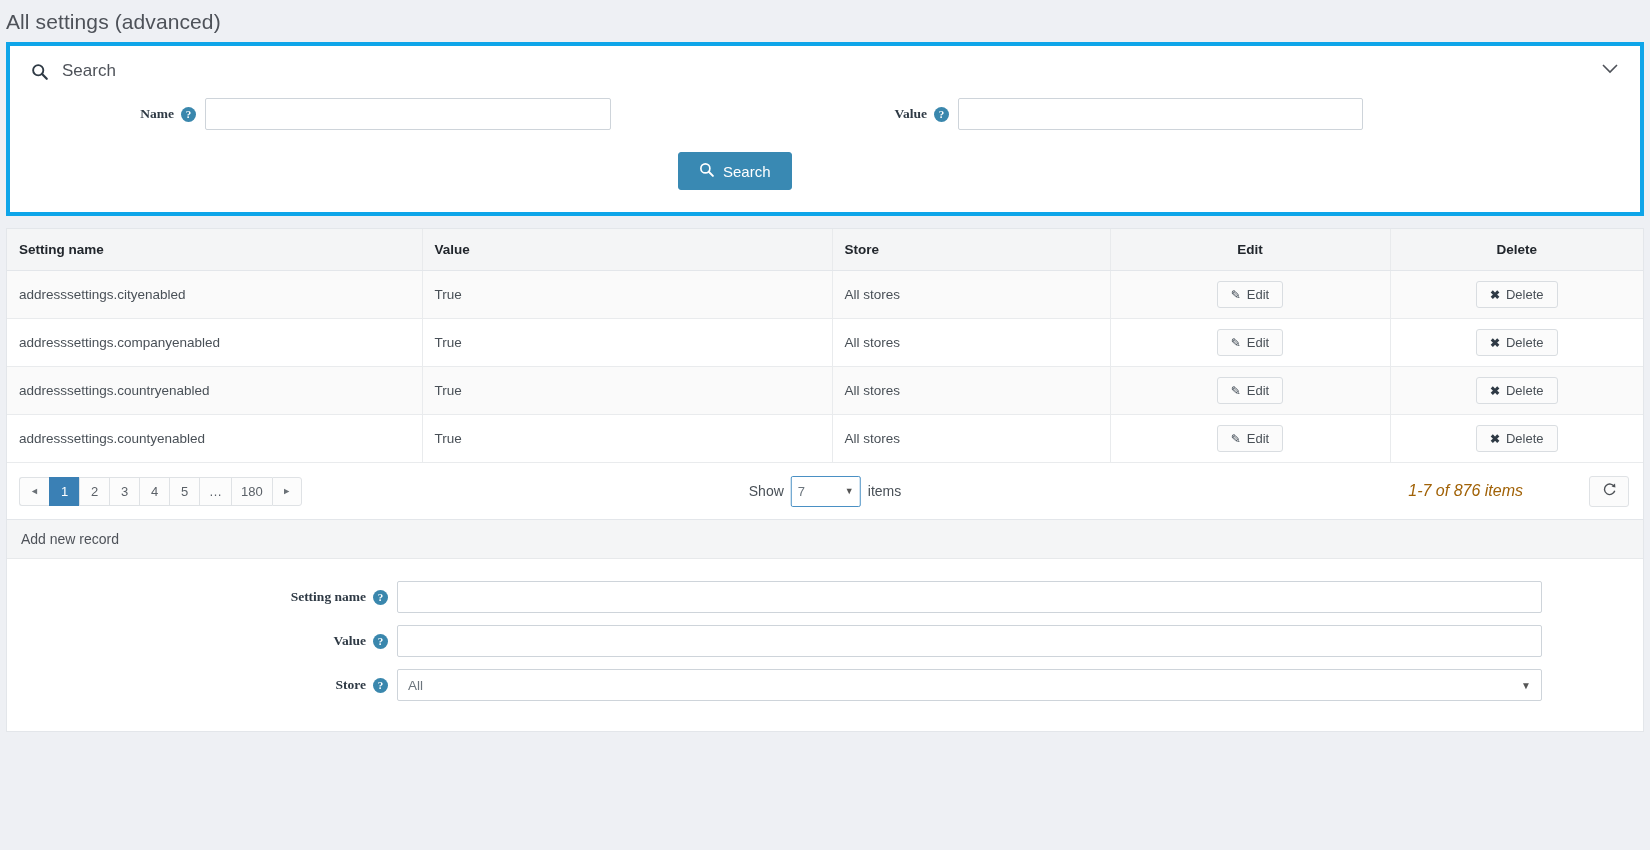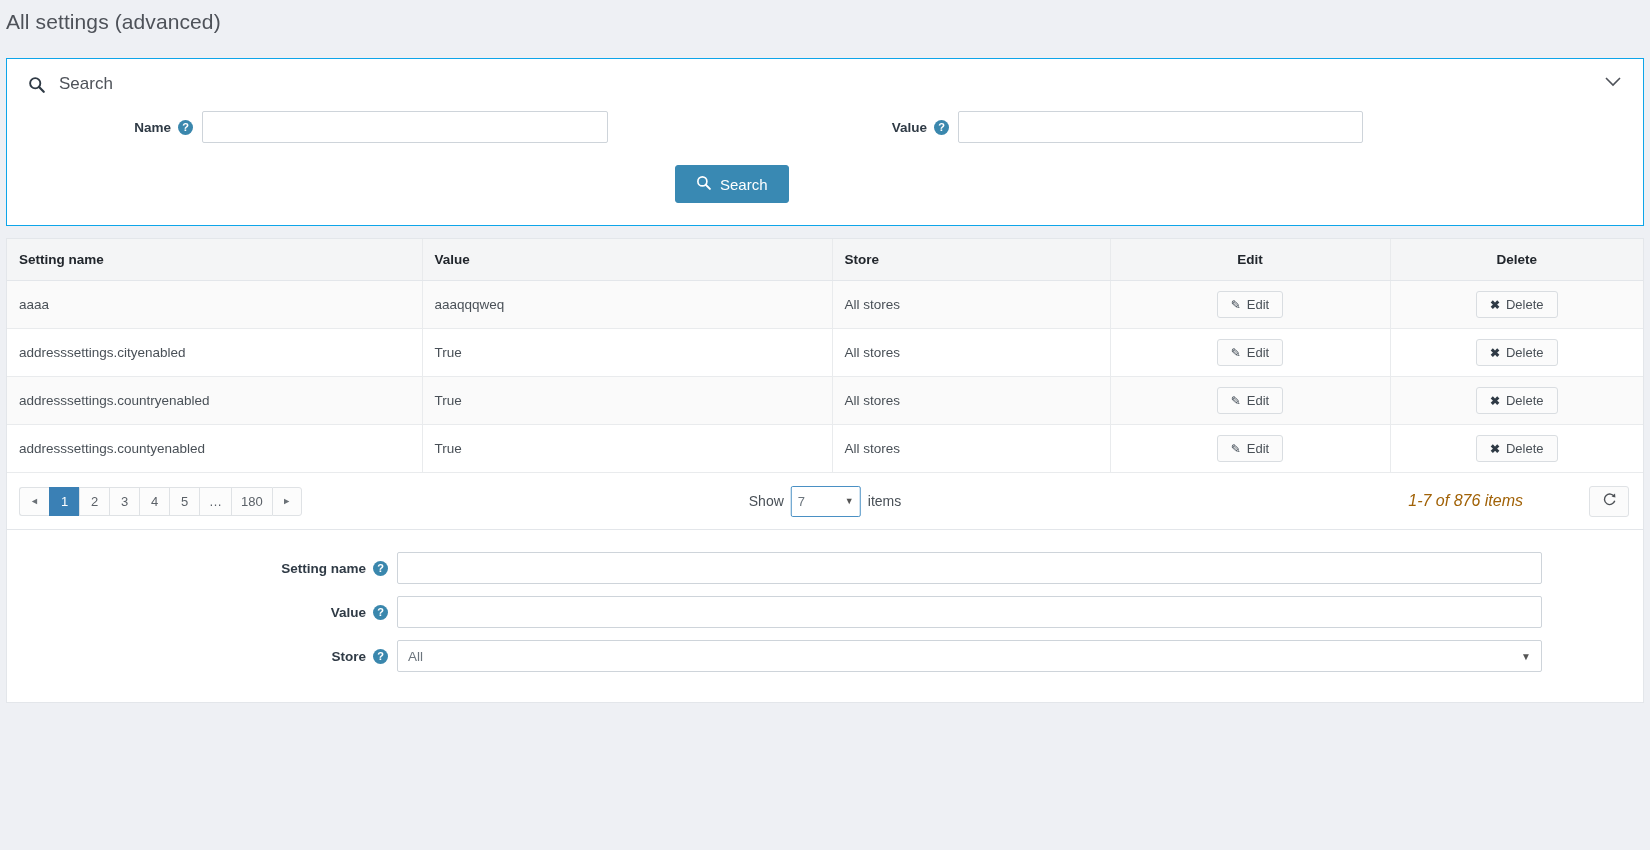--- a/index.html
+++ b/index.html
@@ -13,28 +13,28 @@
   }
   .page { width: 1650px; height: 850px; position: relative; }
 
   
   .page-title {
     font-size: 21px;
     color: #4e5259;
     padding: 6px 0 0 6px;
     font-weight: 400;
     letter-spacing: .1px;
-    height: 58px;
+    height: 42px;
     line-height: 32px;
   }
 
   
   .card {
     background: #fff;
-    border: 1px solid #0ea5e9;
+    border: 4px solid #0ea5e9;
     margin: 0 6px 12px 6px;
   }
 
   
   .search-head {
     display: flex; align-items: center;
     padding: 14px 18px 10px 18px;
     position: relative;
     cursor: pointer;
   }
@@ -51,20 +51,21 @@
   .search-body { padding: 6px 0 22px 0; }
   .srow { display: flex; align-items: center; }
   .fgroup { display: flex; align-items: center; }
   .fgroup.left  { width: 50%; }
   .fgroup.right { width: 50%; }
   .lbl {
     font-size: 13.5px; font-weight: bold; color: #2f3a45;
     text-align: right; padding-right: 9px;
     display: flex; align-items: center; justify-content: flex-end;
     gap: 7px;
+    font-family: Liberation Serif, serif;
   }
   .fgroup.left .lbl  { width: 195px; }
   .fgroup.right .lbl { width: 133px; }
   .help {
     width: 15px; height: 15px; border-radius: 50%;
     background: #3a87ad; color: #fff;
     font-size: 11px; font-weight: bold;
     display: inline-flex; align-items: center; justify-content: center;
     line-height: 1;
   }
@@ -237,34 +238,34 @@
         <tr>
           <th style="width:415px">Setting name</th>
           <th style="width:410px">Value</th>
           <th style="width:278px">Store</th>
           <th class="ctr" style="width:280px">Edit</th>
           <th class="ctr">Delete</th>
         </tr>
       </thead>
       <tbody id="grid-body">
           <tr>
-            <td>aaaa</td>
-            <td>aaaqqqweq</td>
+            <td>addresssettings.cityenabled</td>
+            <td>True</td>
             <td>All stores</td>
             <td class="ctr"><span class="btn-sm">
                 <span class="pencil">✎</span>
                 <span>Edit</span>
               </span></td>
             <td class="ctr"><span class="btn-sm">
                 <span class="xmark">✖</span>
                 <span>Delete</span>
               </span></td>
           </tr>
           <tr>
-            <td>addresssettings.cityenabled</td>
+            <td>addresssettings.companyenabled</td>
             <td>True</td>
             <td>All stores</td>
             <td class="ctr"><span class="btn-sm">
                 <span class="pencil">✎</span>
                 <span>Edit</span>
               </span></td>
             <td class="ctr"><span class="btn-sm">
                 <span class="xmark">✖</span>
                 <span>Delete</span>
               </span></td>
@@ -327,20 +328,21 @@
           <svg width="15" height="15" viewBox="0 0 16 16">
             <path d="M13.2 5.2A5.6 5.6 0 1 0 13.6 9.4" fill="none" stroke="currentColor" stroke-width="1.5"></path>
             <polygon points="13.9,1.6 14.3,5.9 10.2,4.9" fill="currentColor"></polygon>
           </svg>
         </span>
       </div>
     </div>
   </div>
 
   <div class="add-card">
+    <div class="add-head">Add new record</div>
     <div class="add-body">
 
       <div class="arow">
         <div class="lbl">
           <span>Setting name</span>
           <span class="help">?</span>
         </div>
         <input class="txt" type="text" value="" style="">
       </div>
 

